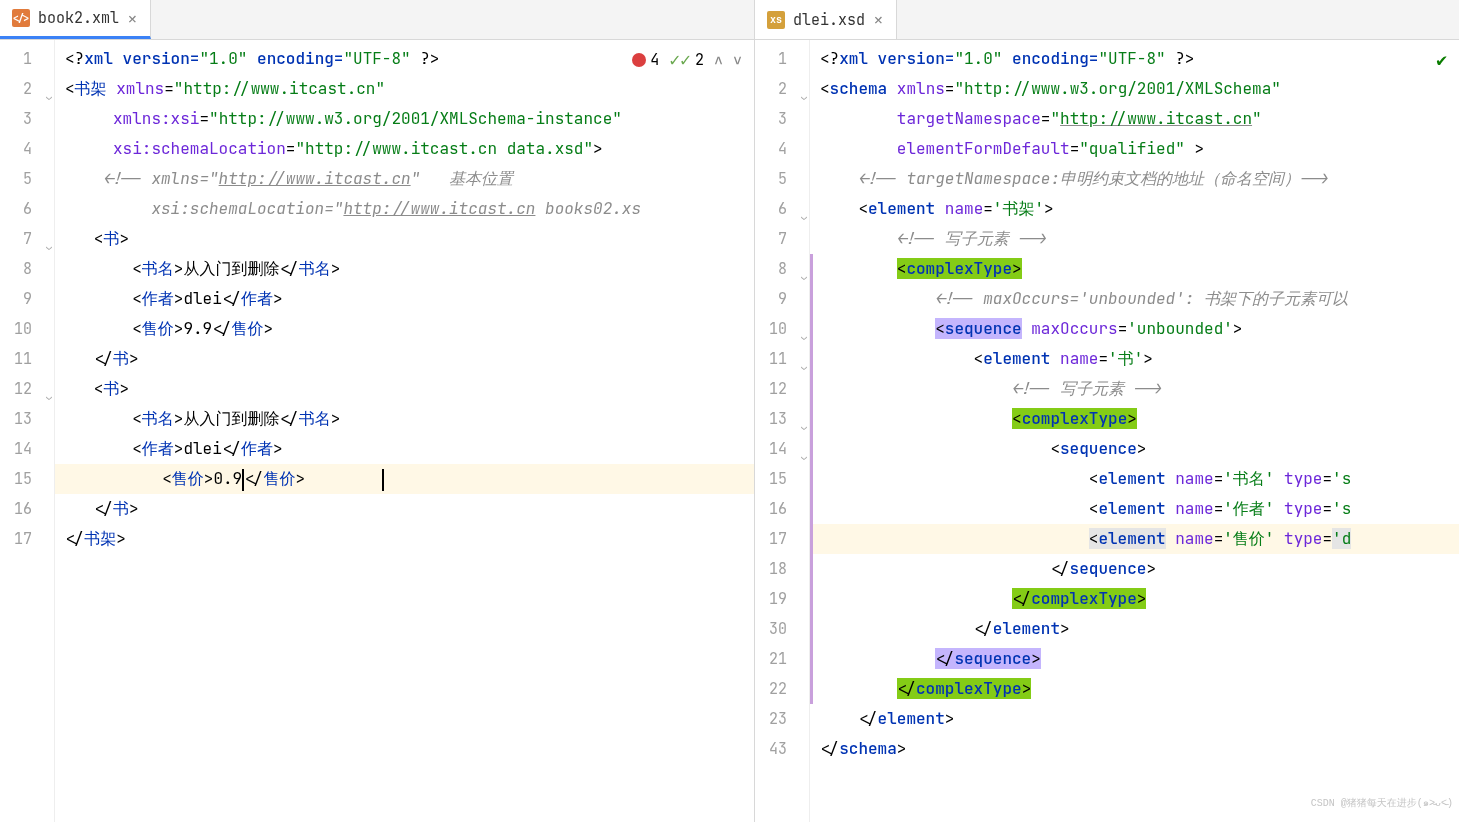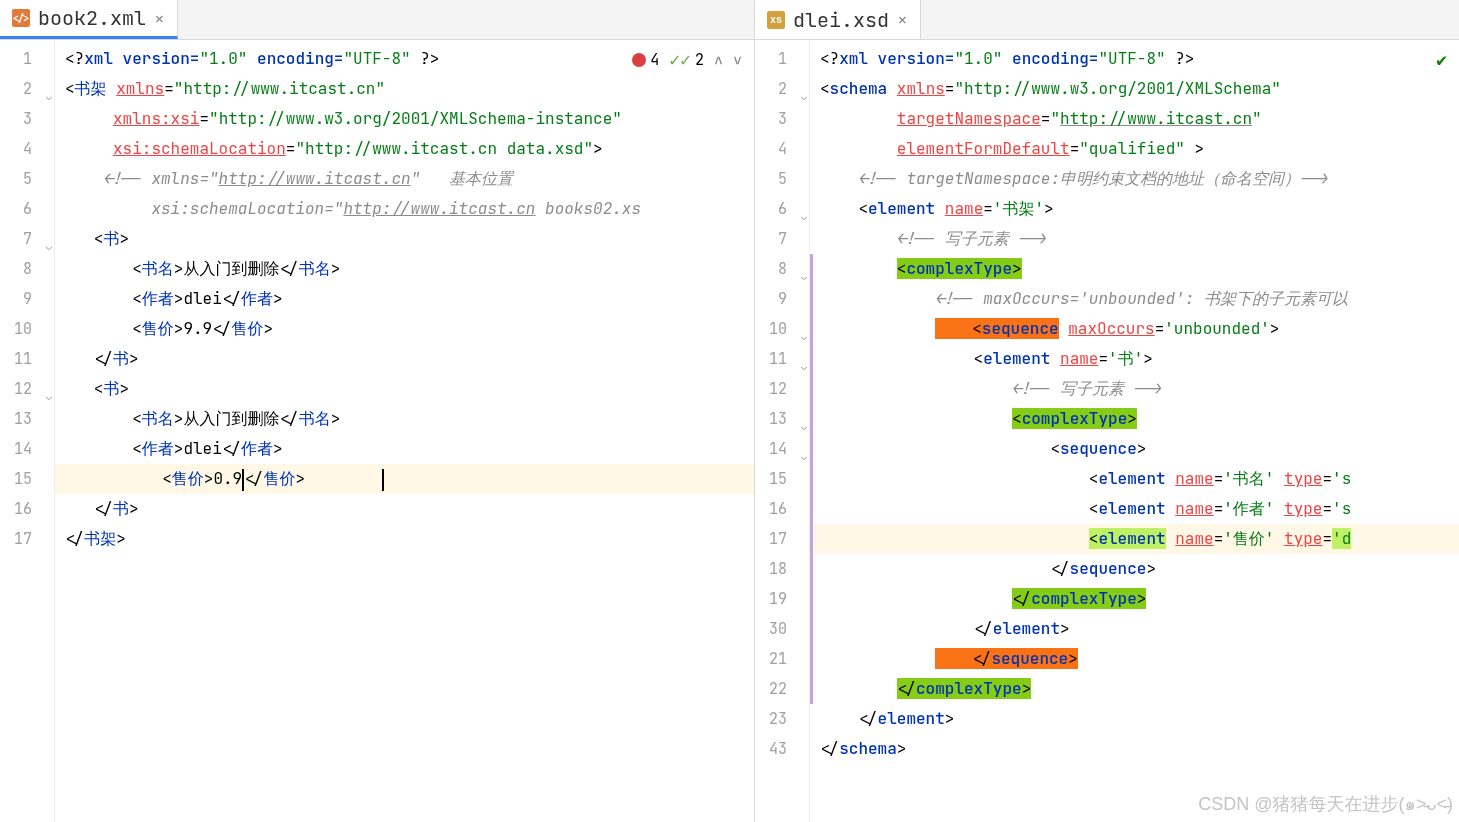--- a/index.html
+++ b/index.html
@@ -30,21 +30,21 @@
   }
   .tab.active { border-bottom: 3px solid #3b82f6; }
   .tab .icon {
     width: 18px; height: 18px;
     display: inline-flex; align-items: center; justify-content: center;
     font-size: 10px; font-weight: bold; color: white;
     border-radius: 2px;
   }
   .icon.xml { background: #e17b3c; }
   .icon.xsd { background: #d4a03b; }
-  .tab .label { font-size: 20px; color: #333; }
+  .tab .label { font-size: 15px; color: #333; }
   .tab .close { color: #888; font-size: 18px; cursor: pointer; }
 
   .split {
     display: flex;
     height: calc(822px - 40px);
   }
   .pane {
     display: flex;
     position: relative;
     overflow: hidden;
@@ -74,48 +74,48 @@
     flex: 1;
     padding-top: 4px;
     white-space: pre;
     overflow: hidden;
     position: relative;
   }
   .code .line { height: 30px; line-height: 30px; padding-left: 10px; position: relative; }
   .code .line.hl { background: #fff8e6; padding-left: 40px; }
 
   .k-tag { color: #0033b3; font-weight: 500; }
-  .k-attr { color: #ef4444; text-decoration: underline; }
+  .k-attr { color: #6d28d9; }
   .k-str { color: #067d17; }
   .k-comm { color: #8c8c8c; font-style: italic; }
   .k-text { color: #000; }
   .k-link { color: #067d17; text-decoration: underline; text-decoration-color: #8c8c8c; }
   .k-hl1 { background: #84cc16; }
-  .k-hl2 { background: #f97316; padding-left: 37px; }
-  .k-hl3 { background: #bef264; }
+  .k-hl2 { background: #c4b5fd; }
+  .k-hl3 { background: #e5e5e5; }
 
   .indicators {
     position: absolute;
     top: 8px; right: 12px;
     display: flex; gap: 10px;
     align-items: center;
     font-size: 15px;
     z-index: 10;
   }
   .ind { display: flex; align-items: center; gap: 4px; }
   .err-dot { width: 14px; height: 14px; border-radius: 50%; background: #db3f3f; }
   .chk { color: #6aa84f; font-size: 18px; }
   .chevron { color: #888; cursor: pointer; }
   .ok-chk { position: absolute; top: 8px; right: 12px; color: #0a7d00; font-size: 18px; z-index:10;}
   .watermark {
     position: absolute;
-    bottom: 4px; right: 6px;
+    bottom: 12px; right: 6px;
     color: #c4c4c4;
-    font-size: 18px;
-    font-family: Liberation Sans, sans-serif;
+    font-size: 10px;
+    font-family: Liberation Mono, monospace;
   }
   .caret { display:inline-block; width:2px; height:22px; background:#000; vertical-align:middle; }
   .rail { position:absolute; left:0; top:0; bottom:0; width:3px;}
   .rail.purple{background:#c9a0dc;}
 </style>
 </head>
 <body>
 
 <div class="tabs">
   <div class="tab-group-left">

